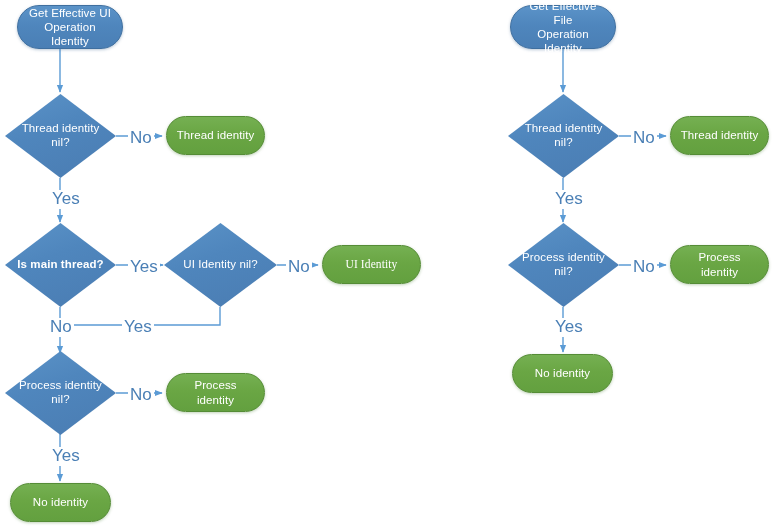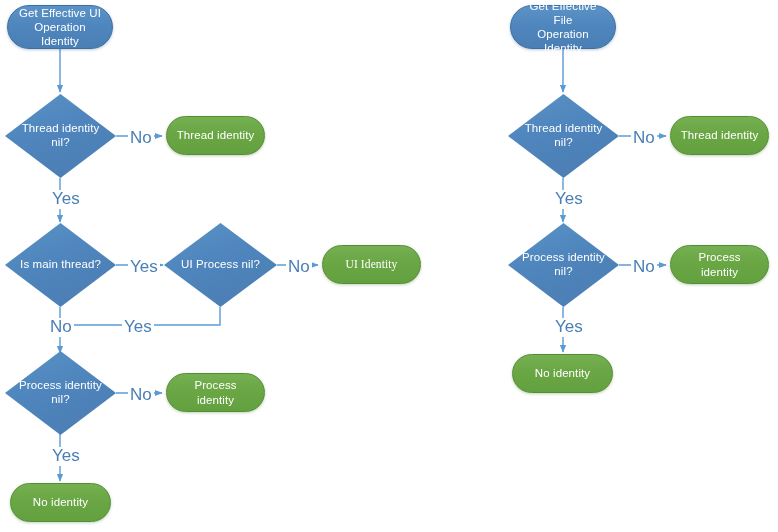--- a/index.html
+++ b/index.html
@@ -134,50 +134,50 @@
       <path d="M619,136 L666,136" marker-end="url(#arrowblue)"></path>
        Process identity nil? --&gt;
       <path d="M563,178 L563,222" marker-end="url(#arrowblue)"></path>
        Process identity --&gt;
       <path d="M619,265 L666,265" marker-end="url(#arrowblue)"></path>
        No identity --&gt;
       <path d="M563,307 L563,352" marker-end="url(#arrowblue)"></path>
     </g>
   </svg>
 
-  <div class="node terminator-blue" style="left:7px; top:5px; width:106px; height:44px;">
+  <div class="node terminator-blue" style="left:17px; top:5px; width:106px; height:44px;">
     <div>
       <span>Get Effective UI</span><br>
       <span>Operation Identity</span>
     </div>
   </div>
 
   <div class="node diamond" style="left:5px; top:94px; width:111px; height:84px;">
     <span class="dia-shape"></span>
     <span class="dia-label">
       <span>Thread identity</span><br>
       <span>nil?</span>
     </span>
   </div>
 
   <div class="node terminator-green" style="left:166px; top:116px; width:99px; height:39px;">
     <span>Thread identity</span>
   </div>
 
-  <div class="node diamond" style="left:5px; top:223px; width:111px; height:84px;">
+  <div class="node diamond" style="left:5px; top:223px; width:111px; height:84px;font-weight:bold;">
     <span class="dia-shape"></span>
     <span class="dia-label">
       <span>Is main thread?</span>
     </span>
   </div>
 
   <div class="node diamond" style="left:164px; top:223px; width:113px; height:84px;">
     <span class="dia-shape"></span>
     <span class="dia-label">
-      <span>UI Process nil?</span>
+      <span>UI Identity nil?</span>
     </span>
   </div>
 
   <div class="node terminator-green" style="left:322px; top:245px; width:99px; height:39px;font-family:Liberation Serif, serif;">
     <span>UI Identity</span>
   </div>
 
   <div class="node diamond" style="left:5px; top:351px; width:111px; height:84px;">
     <span class="dia-shape"></span>
     <span class="dia-label">

